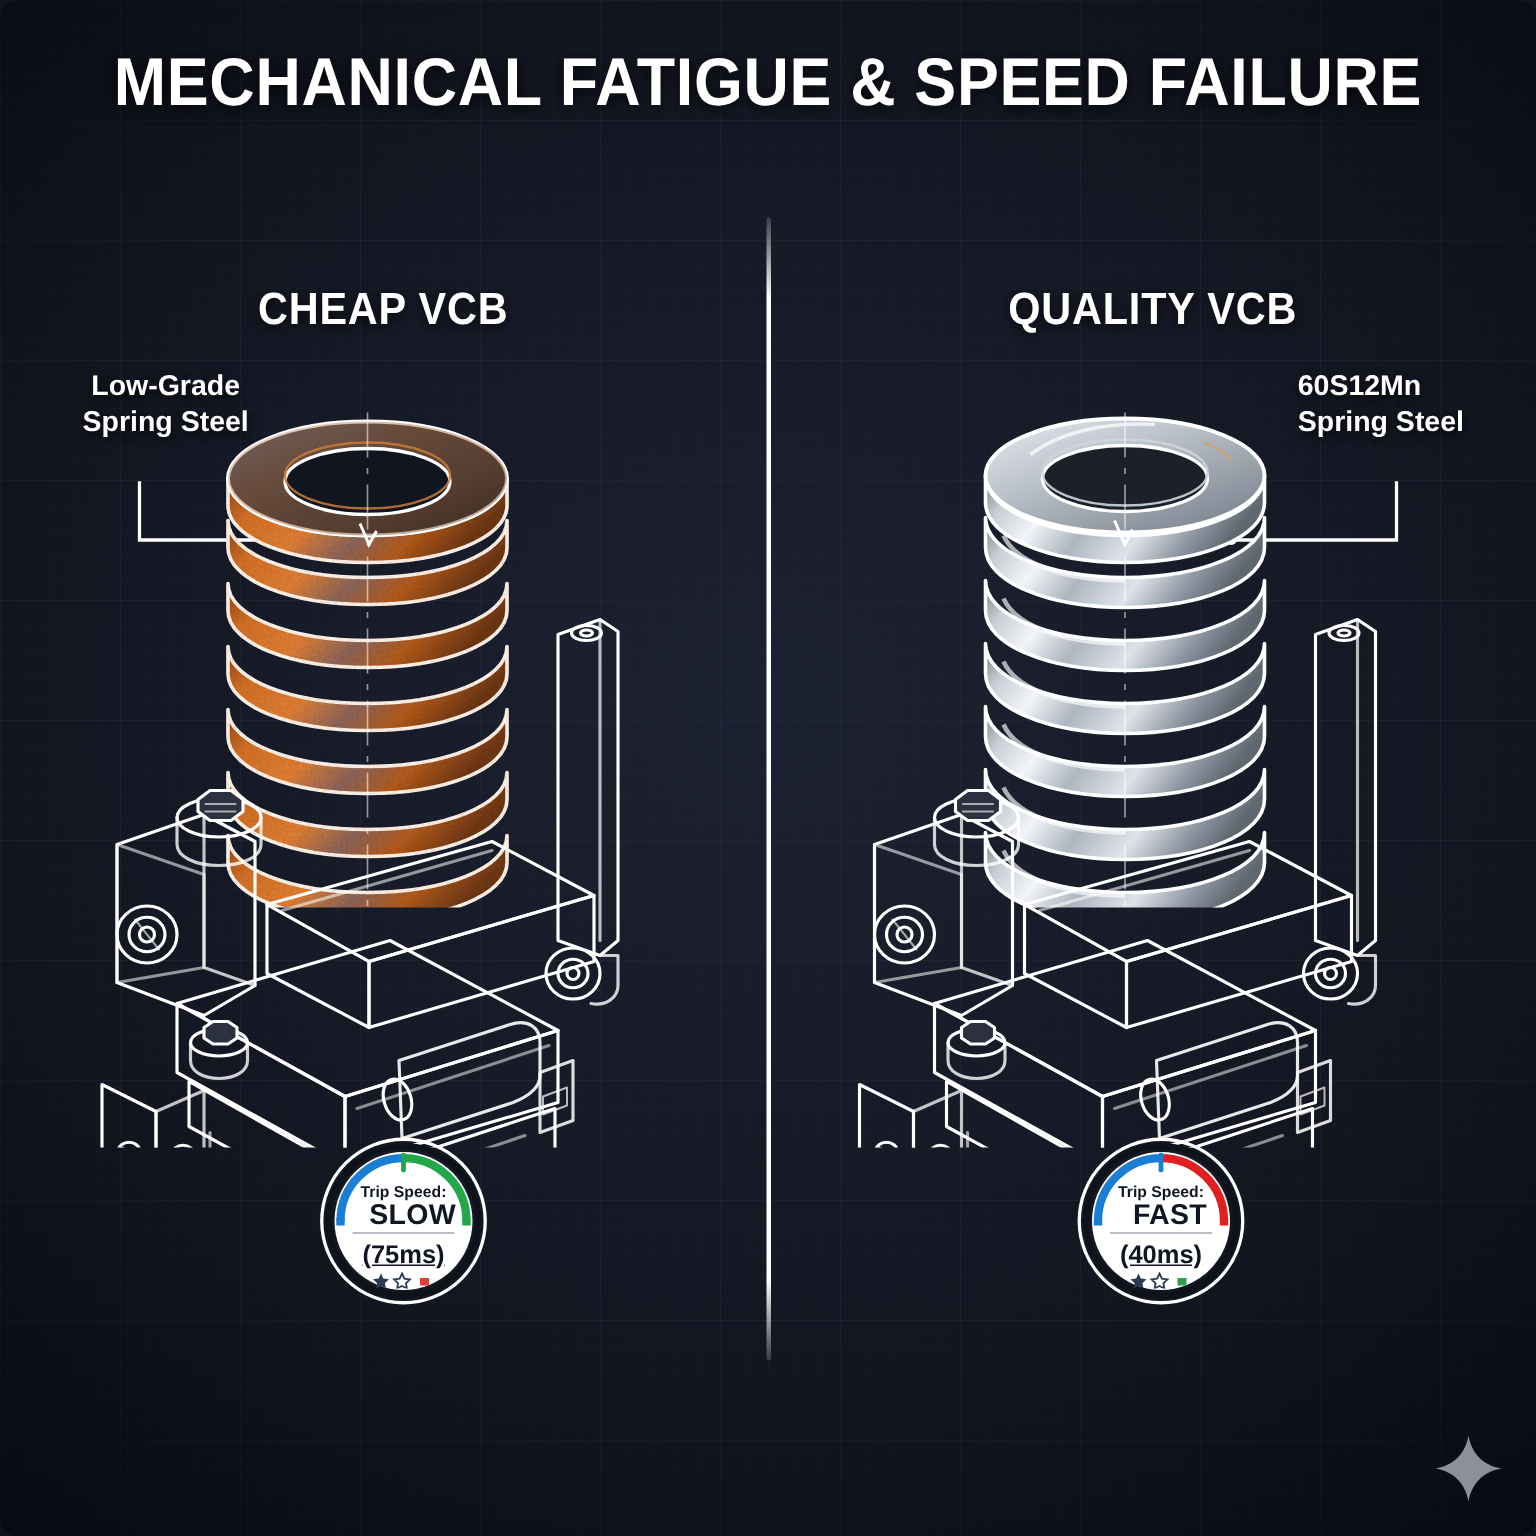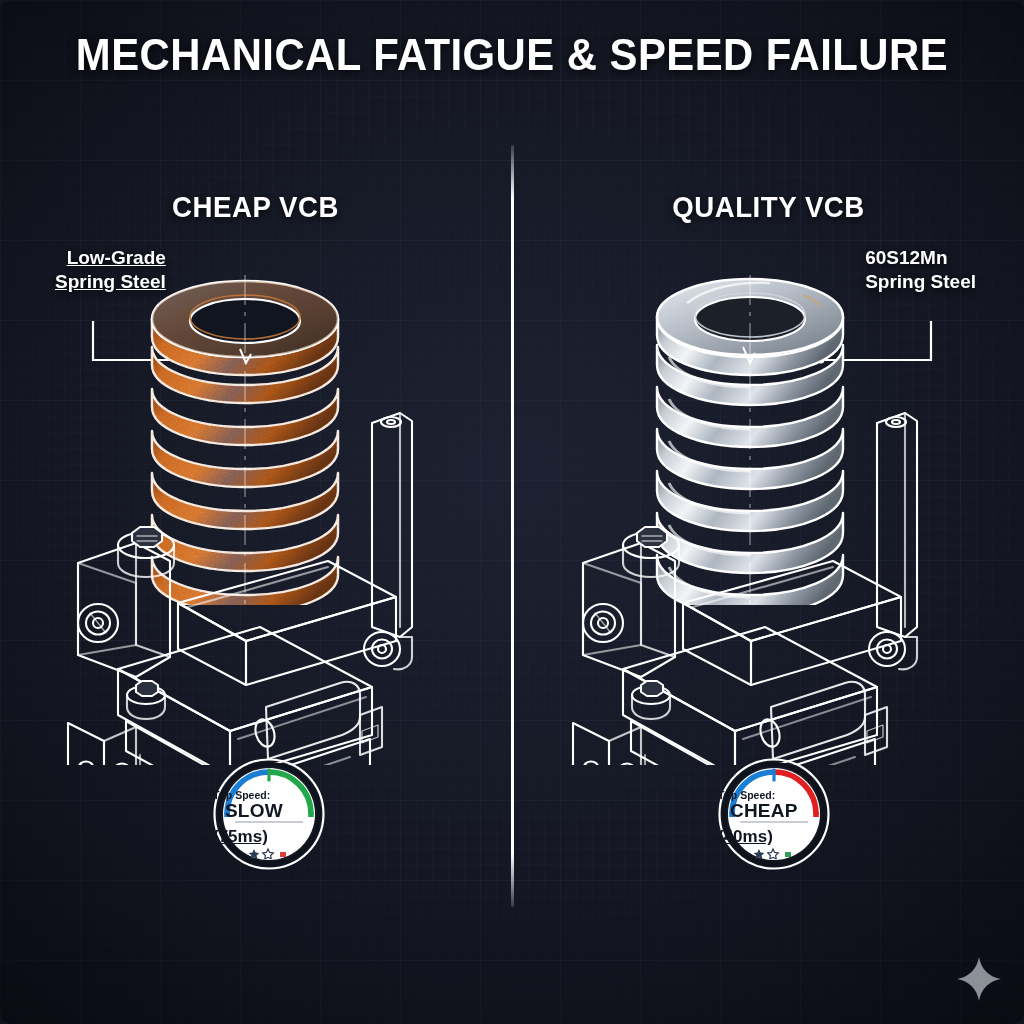--- a/index.html
+++ b/index.html
@@ -44,30 +44,30 @@
     position:absolute;top:190px;color:#fff;font-size:30px;font-weight:bold;
     letter-spacing:.6px;transform:scaleX(.92);text-align:center;
     text-shadow:0 2px 8px rgba(0,0,0,.75);
   }
   .panel-head.left{left:0;width:511px;}
   .panel-head.right{left:513px;width:511px;}
 
   
   .callout{position:absolute;color:#fff;font-size:19px;font-weight:bold;line-height:1.28;
            text-shadow:0 2px 7px rgba(0,0,0,.85);}
-  .callout.left{left:55px;top:246px;text-align:right;text-decoration:underline;}
+  .callout.left{left:55px;top:246px;text-align:center;}
   .callout.right{right:48px;top:246px;text-align:left;}
   .leader{position:absolute;}
 
   
   .gauge{position:absolute;width:112px;height:112px;}
   .gauge.left{left:213px;top:758px;}
   .gauge.right{left:718px;top:758px;}
   .gauge .face{position:absolute;inset:0;}
-  .gtxt{position:absolute;left:0;right:0;color:#111722;
+  .gtxt{position:absolute;left:0;right:0;text-align:center;color:#111722;
         font-family:"Liberation Sans", sans-serif;}
   .gtxt.small{top:31px;font-size:10.5px;font-weight:bold;}
   .gtxt.big{top:42px;font-size:19px;font-weight:bold;letter-spacing:.2px;padding-left:12px;}
   .gtxt.ms{top:69px;font-size:17px;font-weight:bold;text-decoration:underline;}
   .gstars{position:absolute;left:0;right:0;top:90px;text-align:center;font-size:9px;letter-spacing:1px;}
 
   
   .sparkle{position:absolute;right:22px;bottom:22px;width:46px;height:46px;opacity:.82;}
 </style>
 </head>
@@ -364,21 +364,21 @@
       <circle cx="56" cy="56" r="50" fill="none" stroke="#0e121b" stroke-width="4"></circle>
       <circle cx="56" cy="56" r="46" fill="#ffffff"></circle>
       <path d="M14,56 A42,42 0 0 1 56,14" fill="none" stroke="#1a7fd4" stroke-width="5.5" stroke-linecap="butt"></path>
       <path d="M56,14 A42,42 0 0 1 98,56" fill="none" stroke="#e02020" stroke-width="5.5" stroke-linecap="butt"></path>
       <rect x="11.2" y="54" width="5.6" height="5" fill="#1a7fd4"></rect>
       <rect x="95.2" y="54" width="5.6" height="5" fill="#e02020"></rect>
       <rect x="54.4" y="10.5" width="3.2" height="13" rx="1.2" fill="#1a7fd4"></rect>
       <line x1="22" y1="64" x2="90" y2="64" stroke="#b9bec6" stroke-width="1.4"></line>
     </svg>
     <div class="gtxt small">Trip Speed:</div>
-    <div class="gtxt big">CHEAP</div>
+    <div class="gtxt big">FAST</div>
     <div class="gtxt ms">(40ms)</div>
     <div class="gstars">
       <svg width="44" height="11" viewBox="0 0 44 11">
         <path d="M7,1 L8.6,4.4 L12.3,4.9 L9.6,7.5 L10.3,11 L7,9.3 L3.7,11 L4.4,7.5 L1.7,4.9 L5.4,4.4 Z" fill="#2b3b55"></path>
         <path d="M21,1 L22.6,4.4 L26.3,4.9 L23.6,7.5 L24.3,11 L21,9.3 L17.7,11 L18.4,7.5 L15.7,4.9 L19.4,4.4 Z" fill="none" stroke="#2b3b55" stroke-width="1.2"></path>
         <rect x="33" y="4" width="6" height="5" fill="#2f9e54"></rect>
       </svg>
     </div>
   </div>
 

